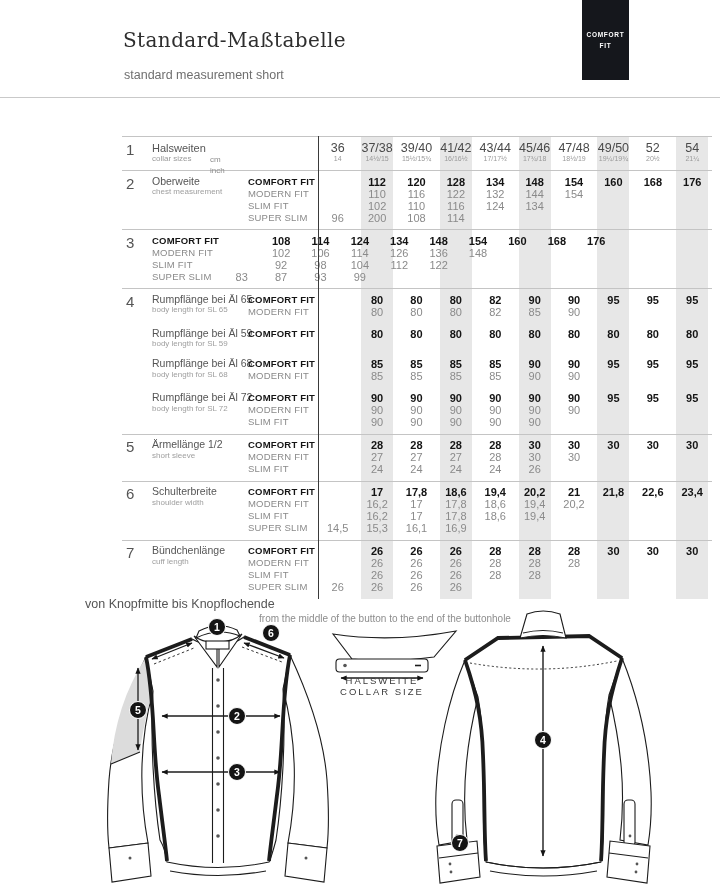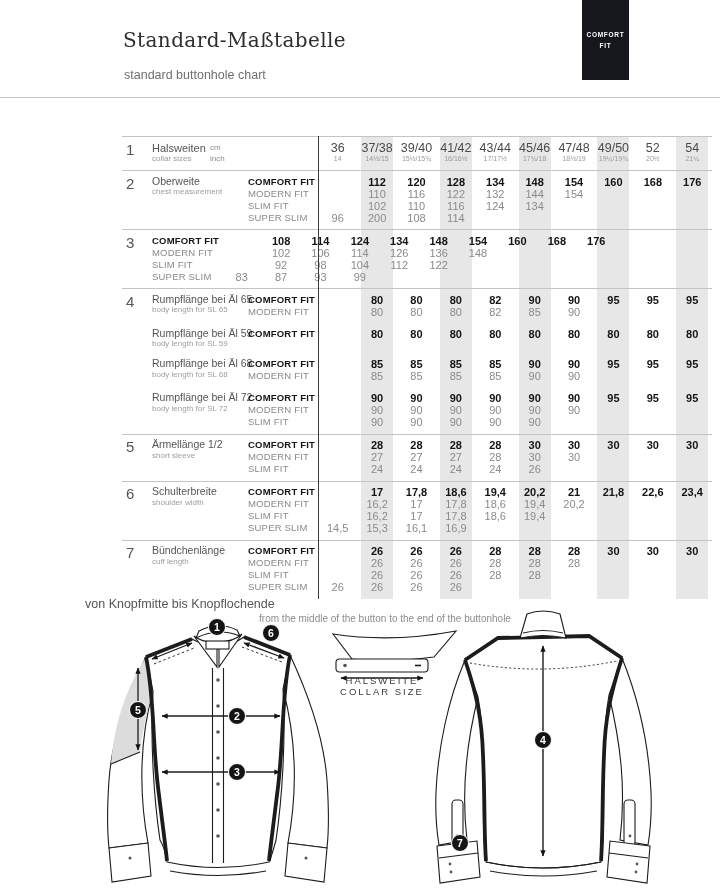--- a/index.html
+++ b/index.html
@@ -22,21 +22,21 @@
   .st1{left:239px}.st2{left:318px}.st3{left:397px}.st4{left:475px}.st5{left:554px}
   .vline{position:absolute;top:0;bottom:0;left:196px;width:1px;background:#3a3a3a;z-index:2;}
   .tcontent{position:relative;z-index:1;}
 
   .thead{display:grid;grid-template-columns:30px 96px 70px repeat(10,39.4px);
          border-top:1px solid #c4c4c4;height:34px;box-sizing:border-box;padding-top:5px;}
   .snum{font-size:15px;color:#555;font-weight:400;padding-left:4px;line-height:15px;}
   .hlabel{position:relative;}
   .hl1{font-size:11px;color:#555;line-height:12px;position:relative;}
   .hl2{font-size:8px;color:#9a9a9a;line-height:9px;position:relative;}
-  .unit{position:absolute;left:58px;font-size:8px;color:#8d8d8d;top:0;}
+  .unit{position:absolute;left:58px;font-size:8px;color:#8d8d8d;top:12px;}
   .hcell{text-align:center;}
   .hcm{font-size:12.5px;color:#4a4a4a;line-height:13px;}
   .hin{font-size:7px;color:#9a9a9a;line-height:8px;}
 
   .tsection{display:grid;grid-template-columns:30px 96px 464px;
             padding:4.5px 0 5.5px 0;box-sizing:border-box;}
   .tsection.bordered{border-top:1px solid #c4c4c4;}
   .slabel{white-space:nowrap;}
   .sde{font-size:10.5px;color:#555;line-height:11.5px;}
   .sen{font-size:8px;color:#9e9e9e;line-height:9px;}
@@ -55,21 +55,21 @@
   .collar-en{left:282px;top:686px;width:200px;text-align:center;font-size:9.5px;
              letter-spacing:2px;color:#3a3a3a;}
   svg text{font-family:"Liberation Sans",sans-serif;}
 </style>
 </head>
 <body>
 
 <div>
 
   <div class="abs title">Standard-Maßtabelle</div>
-  <div class="abs subtitle">standard buttonhole chart</div>
+  <div class="abs subtitle">standard measurement short</div>
   <div class="abs badge" style="background: rgb(21, 23, 28);">
     <span>COMFORT</span>
     <span>FIT</span>
   </div>
   <div class="abs hdr-line"></div>
 
   <div class="abs table">
     <div class="stripe st1" style="background: rgb(231, 231, 231);"></div>
     <div class="stripe st2" style="background: rgb(231, 231, 231);"></div>
     <div class="stripe st3" style="background: rgb(231, 231, 231);"></div>

